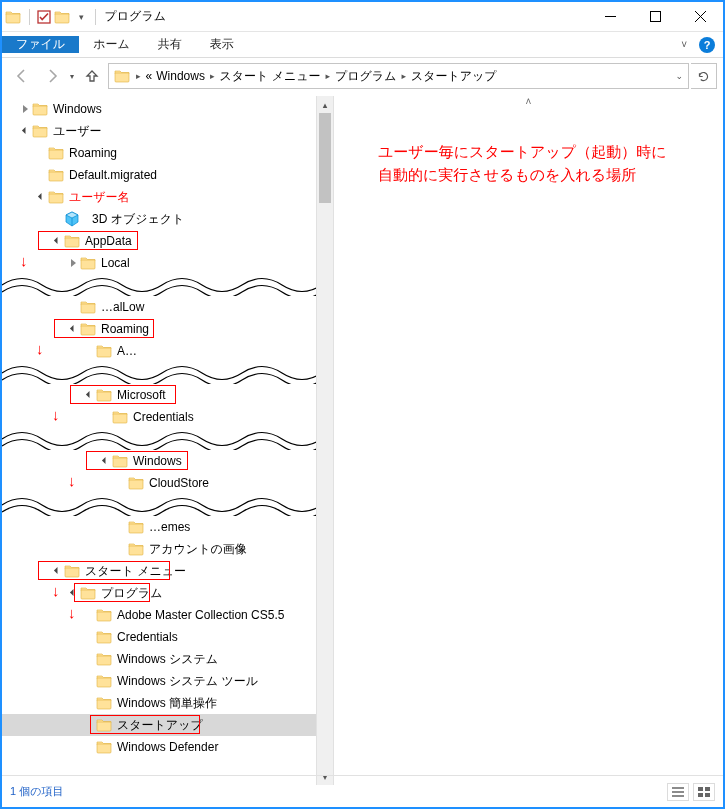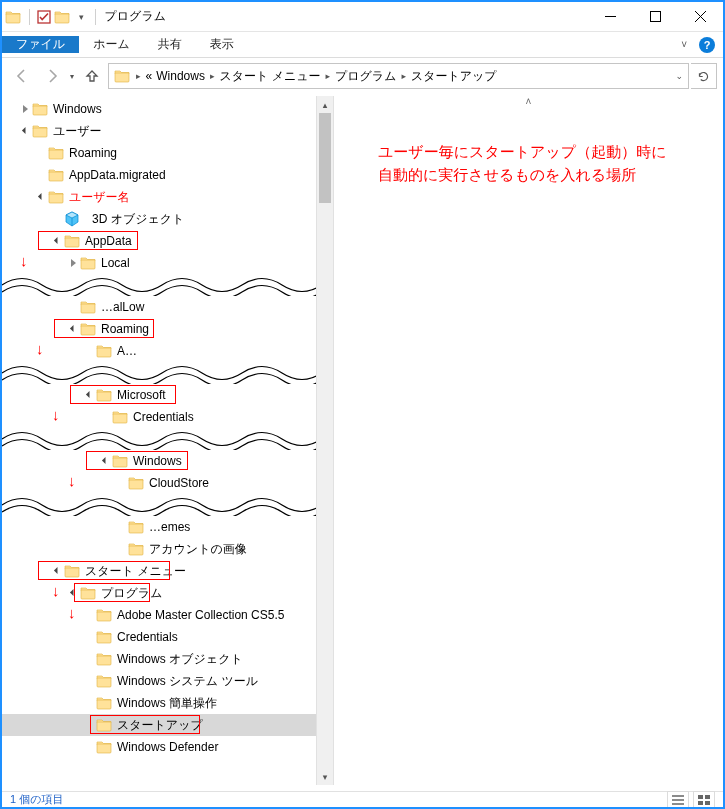--- a/index.html
+++ b/index.html
@@ -56,21 +56,21 @@
   .red-arrow.down { transform:none; }
   
   .wave { height:22px; position:relative; overflow:hidden; }
   .wave svg { position:absolute; left:0; top:0; }
   
   .vscroll { position:absolute; right:0; top:0; bottom:0; width:17px; background:#f0f0f0; border-left:1px solid #e1e1e1; }
   .vscroll .arrow { height:17px; display:flex; align-items:center; justify-content:center; color:#555; font-size:9px; }
   .vscroll .thumb { position:absolute; left:2px; right:2px; top:17px; height:90px; background:#c2c2c2; }
   .vscroll .arrow.bottom { position:absolute; bottom:0; width:100%; }
   
-  .status { position:absolute; left:0; right:0; bottom:0; height:16px; border-top:1px solid #e1e1e1; display:flex; align-items:center; padding:0 8px; color:#1e60c7; font-size:11px; }
+  .status { position:absolute; left:0; right:0; bottom:0; height:32px; border-top:1px solid #e1e1e1; display:flex; align-items:center; padding:0 8px; color:#1e60c7; font-size:11px; }
   .status-right { margin-left:auto; display:flex; gap:4px; }
   .sb-btn { width:22px; height:18px; border:1px solid #dcdcdc; display:flex; align-items:center; justify-content:center; color:#666; font-size:10px; }
   
   .folder-svg { fill:#ffe29a; stroke:#e0b23e; stroke-width:0.6; }
   .cube3d { width:16px; height:16px; }
 </style>
 </head>
 <body>
 
 <svg width="0" height="0" style="position:absolute">
@@ -215,21 +215,21 @@
             <span class="row-label">Roaming</span>
           </div>
 
         <div class="row">
             <span class="indent"></span>
             <span class="indent"></span>
             <span class="expander"></span>
             <svg class="folder-ic">
               <use href="#fld"></use>
             </svg>
-            <span class="row-label">AppData.migrated</span>
+            <span class="row-label">Default.migrated</span>
           </div>
 
         <div class="row">
             <span class="indent"></span>
             <span class="indent"></span>
             <span class="expander open"></span>
             <svg class="folder-ic">
               <use href="#fld"></use>
             </svg>
             <span class="row-label red-label">ユーザー名</span>
@@ -481,21 +481,21 @@
         <div class="row">
             <span class="indent"></span>
             <span class="indent"></span>
             <span class="indent"></span>
             <span class="indent"></span>
             <span class="indent"></span>
             <span class="expander"></span>
             <svg class="folder-ic">
               <use href="#fld"></use>
             </svg>
-            <span class="row-label">Windows オブジェクト</span>
+            <span class="row-label">Windows システム</span>
           </div>
 
         <div class="row">
             <span class="indent"></span>
             <span class="indent"></span>
             <span class="indent"></span>
             <span class="indent"></span>
             <span class="indent"></span>
             <span class="expander"></span>
             <svg class="folder-ic">

